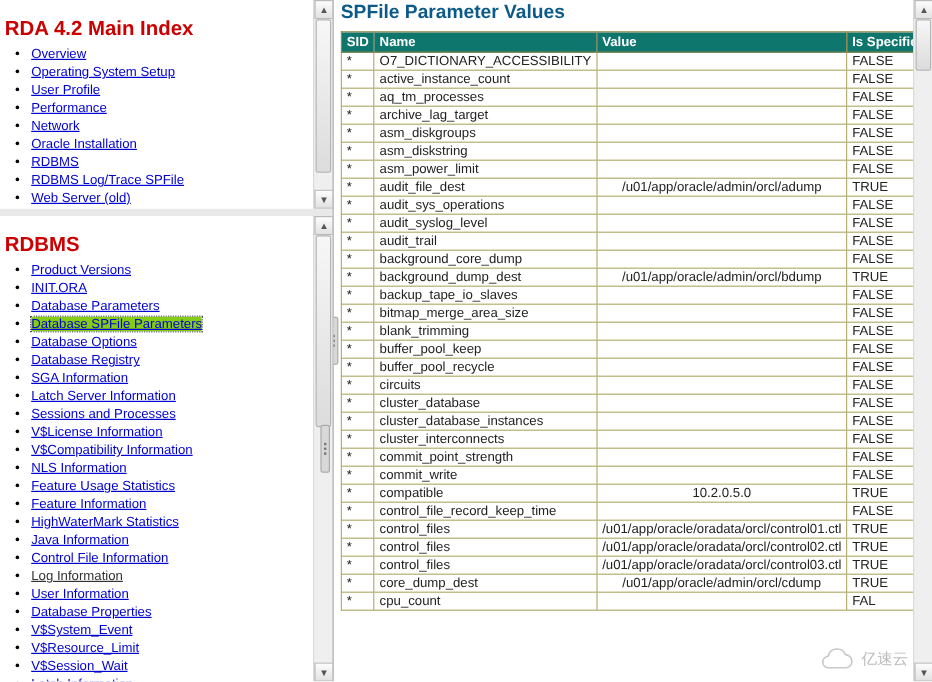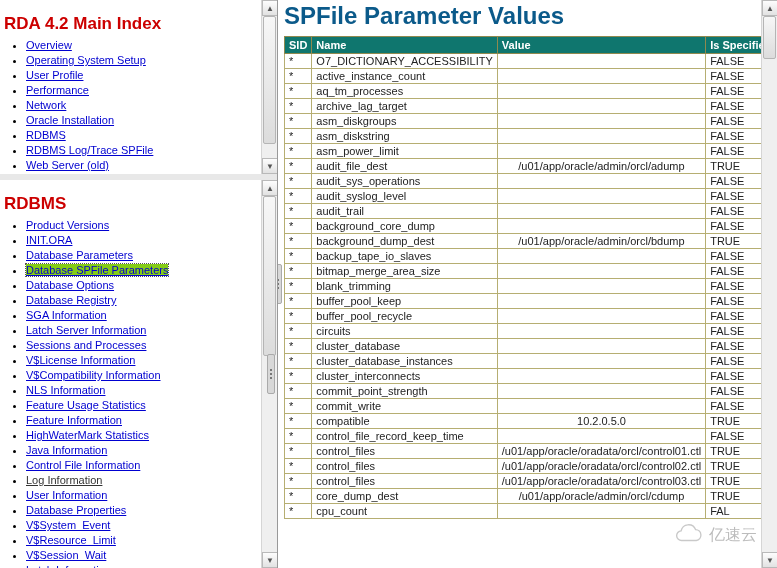--- a/index.html
+++ b/index.html
@@ -81,21 +81,21 @@
   .right-col {
     flex: 1;
     position: relative;
     overflow: hidden;
   }
   .right-content { padding: 2px 0 0 6px; }
   .right-content h2 {
     margin: 0 0 6px 0;
     font-family: "Trebuchet MS", Arial, sans-serif;
     color: #0b5a8a;
-    font-size: 24px;
+    font-size: 16px;
     font-weight: bold;
   }
   table.params {
     border-collapse: collapse;
     width: 468px;
     font-size: 11px;
   }
   table.params th {
     background: #0f766e;
     color: #fff;
@@ -123,25 +123,25 @@
     width: 8px; height: 40px;
     background: #d8d8d8;
     border: 1px solid #aaa;
     border-radius: 2px;
     display: flex; flex-direction: column; align-items:center; justify-content:center;
     gap:2px;
   }
   .splitter-handle span { width:2px; height:2px; background:#777; }
   .cloud-logo {
     position: absolute;
-    right: 20px; bottom: 22px;
-    font-size: 16px;
+    right: 20px; bottom: 6px;
+    font-size: 13px;
     color: #bcbcbc;
     font-family: Arial, sans-serif;
-    display:flex; align-items:flex-end; gap:4px;
+    display:flex; align-items:flex-start; gap:4px;
   }
   .cloud-logo svg { width:34px; height:22px; }
 </style>
 </head>
 <body>
 
 <div class="layout">
   <div class="left-col">
 
     <div class="panel top">

